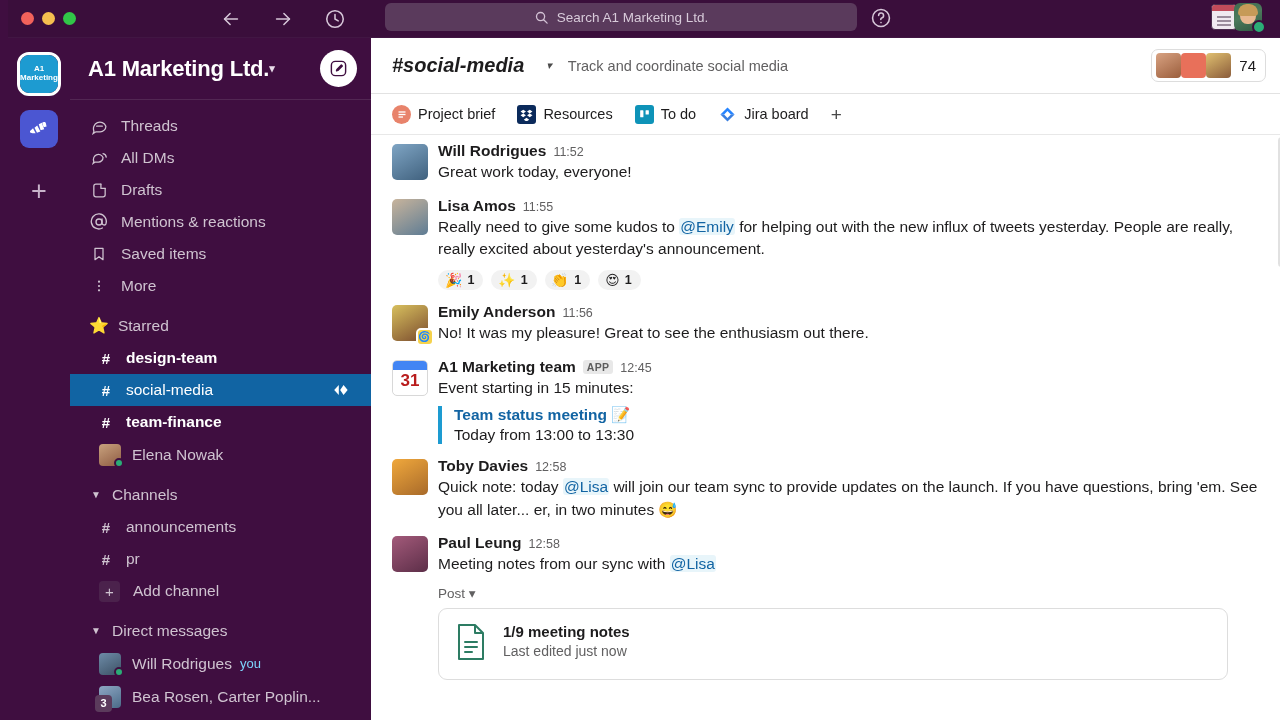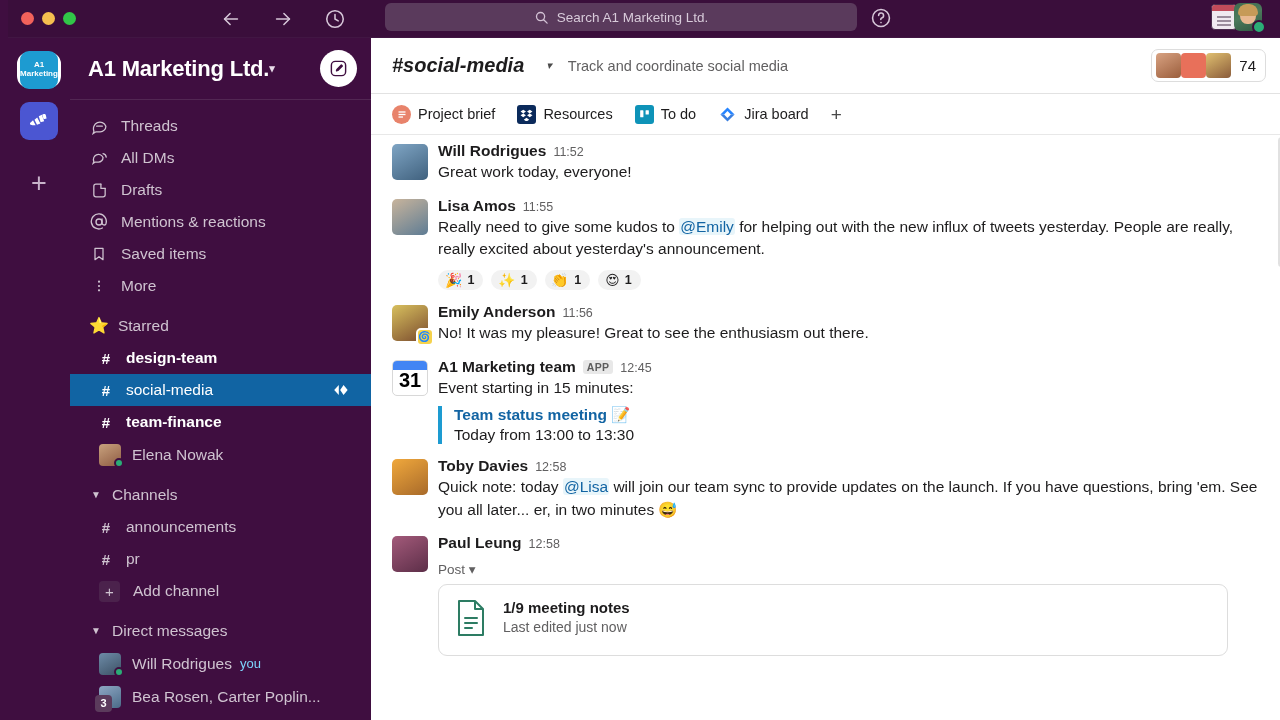--- a/index.html
+++ b/index.html
@@ -70,21 +70,21 @@
   
   .body { flex: 1; display: flex; min-height: 0; }
 
   
   .rail {
     width: 62px; flex: 0 0 62px; background: #3F0E40;
     display: flex; flex-direction: column; align-items: center;
     padding-top: 14px; gap: 14px;
   }
   .ws-active {
-    width: 44px; height: 36px; border-radius: 12px;
+    width: 44px; height: 44px; border-radius: 12px;
     border: 3px solid #FFFFFF; display: flex; align-items: center; justify-content: center;
     cursor: pointer;
   }
   .ws-tile {
     width: 38px; height: 38px; border-radius: 9px;
     background: #1D9BD1; color: #fff; font-size: 8px; font-weight: 700;
     display: flex; flex-direction: column; align-items: center; justify-content: center;
     line-height: 1.1; text-align: center;
   }
   .ws-second {
@@ -584,21 +584,21 @@
               <span class="author">Emily Anderson</span>
               <span class="time">11:56</span>
             </div>
             <div class="text">No! It was my pleasure! Great to see the enthusiasm out there.</div>
           </div>
         </div>
 
         <div class="msg">
           <div class="msg-av" style="background:#fff;border:1px solid #D8D8D8;overflow:hidden;">
             <div style="height:9px;background:#4285F4;"></div>
-            <div style="height:22px;background:#fff;display:flex;align-items:center;justify-content:center;font-size:20px;font-weight:700;color:#000000;">31</div>
+            <div style="height:22px;background:#fff;display:flex;align-items:center;justify-content:center;font-size:17px;font-weight:700;color:#b91c1c;">31</div>
           </div>
           <div class="msg-body">
             <div class="msg-head">
               <span class="author">A1 Marketing team</span>
               <span class="apptag">APP</span>
               <span class="time">12:45</span>
             </div>
             <div class="text">Event starting in 15 minutes:</div>
             <div class="event-block">
               <div class="event-title">Team status meeting 📝</div>
@@ -619,20 +619,23 @@
             </div>
           </div>
         </div>
 
         <div class="msg">
           <div class="msg-av" style="background:linear-gradient(150deg,#A35A7A,#5C2E48);"></div>
           <div class="msg-body">
             <div class="msg-head">
               <span class="author">Paul Leung</span>
               <span class="time">12:58</span>
+            </div>
+            <div class="text">
+              <span>Meeting notes from our sync with </span><span class="mention">@Lisa</span>
             </div>
             <div class="postlabel">Post ▾</div>
             <div class="postcard">
               <span class="docic">
                 <svg width="32" height="38" viewBox="0 0 32 38" fill="none" stroke="#2D7C63" stroke-width="2" stroke-linejoin="round">
                   <path d="M4 2h16l8 8v26H4z"></path>
                     <path d="M20 2v8h8"></path>
                   <line x1="10" y1="19" x2="22" y2="19" stroke-linecap="round"></line>
                   <line x1="10" y1="24" x2="22" y2="24" stroke-linecap="round"></line>
                   <line x1="10" y1="29" x2="17" y2="29" stroke-linecap="round"></line>

